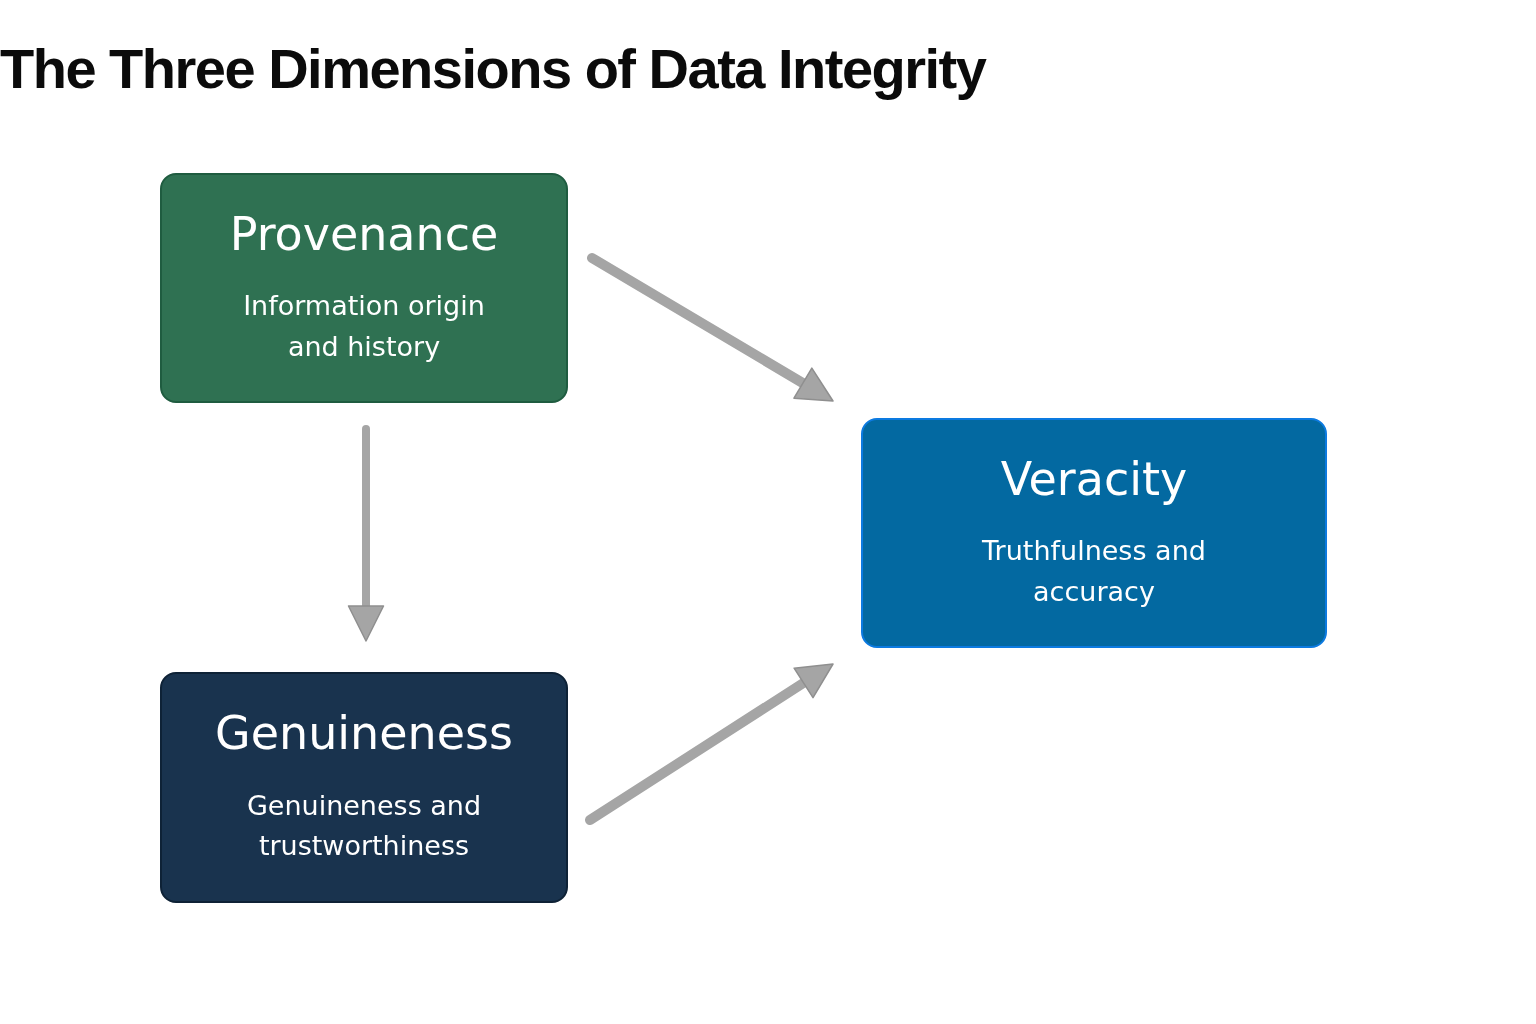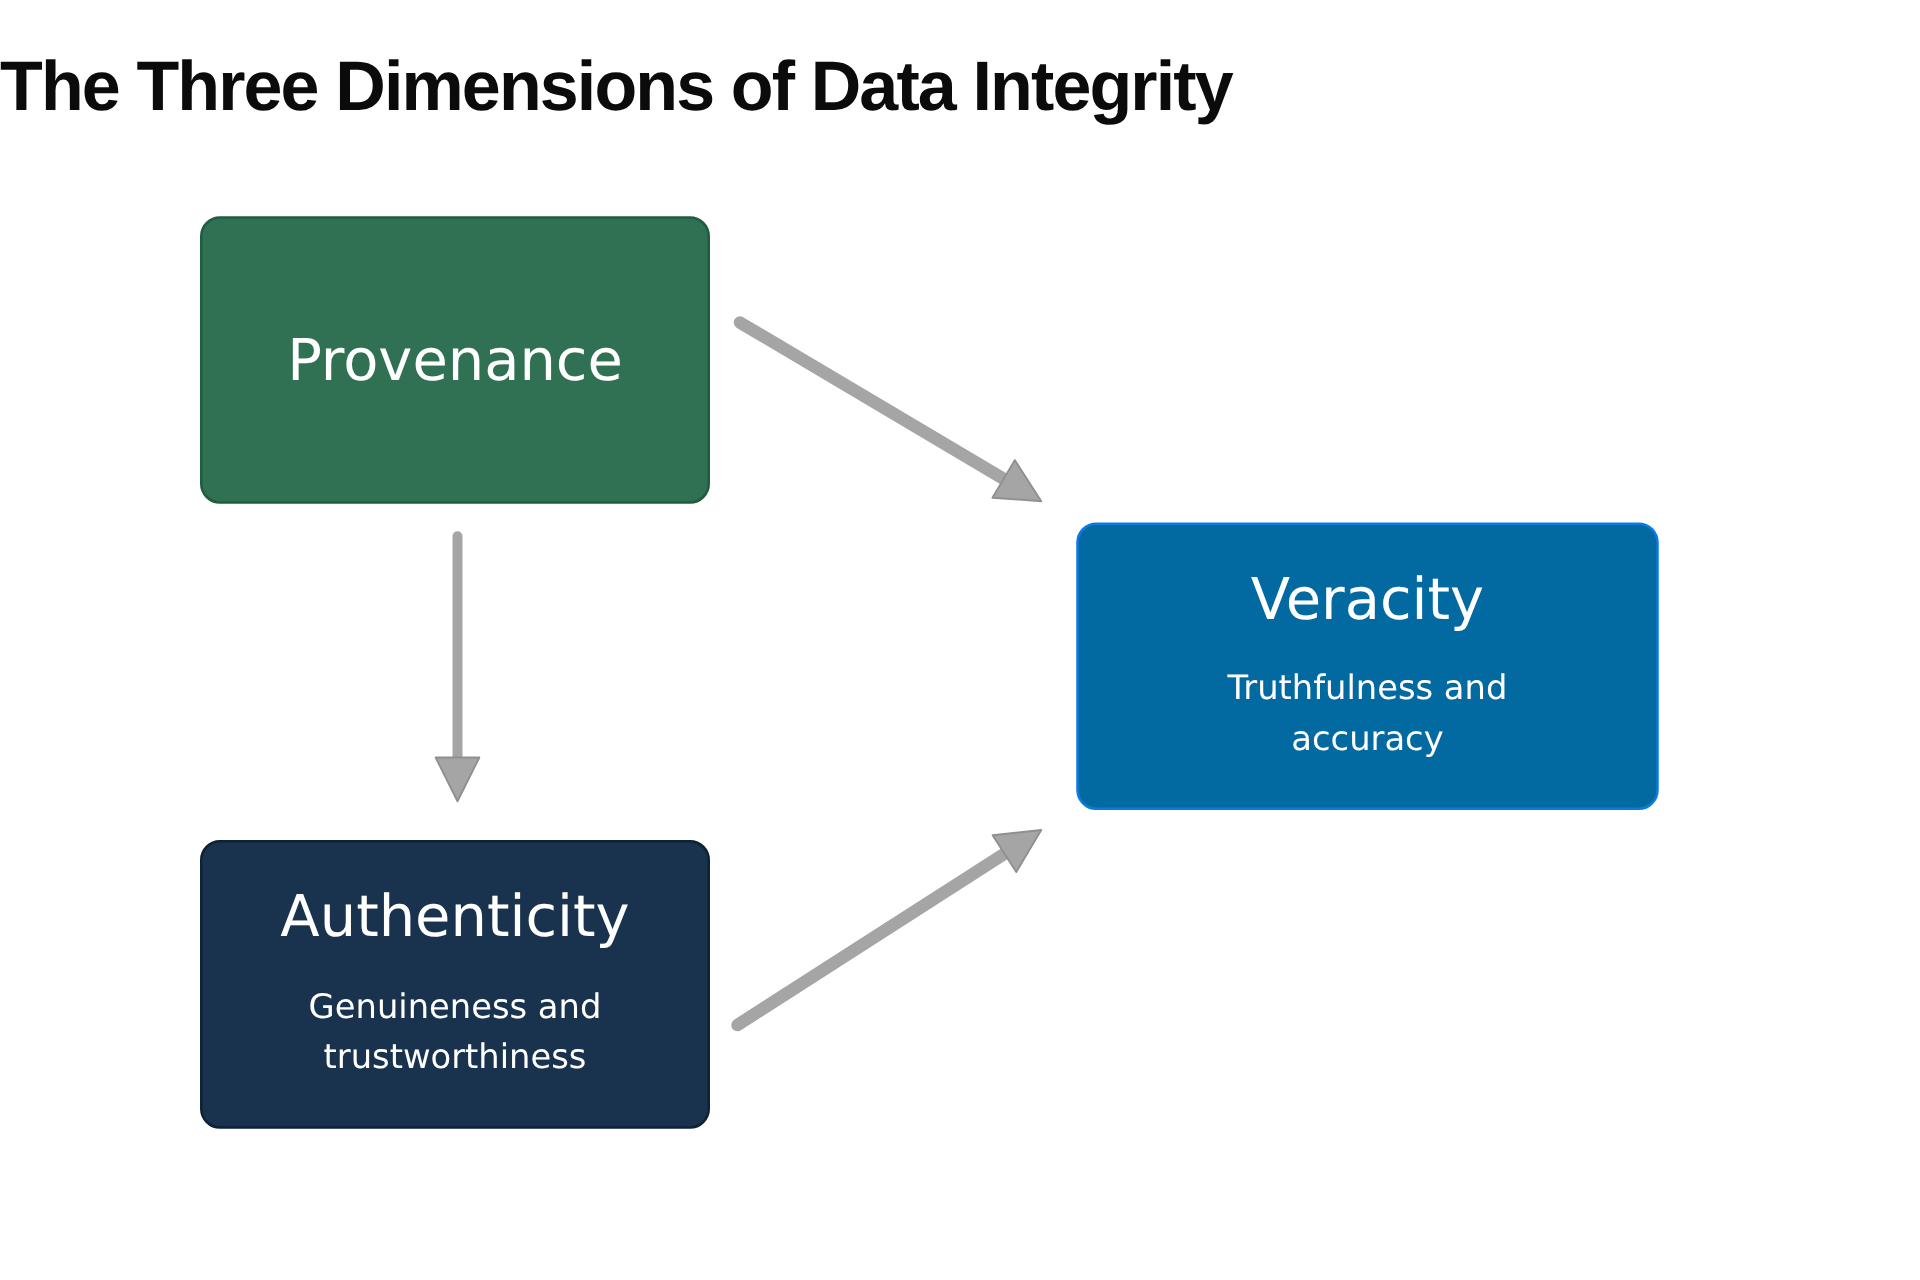--- a/index.html
+++ b/index.html
@@ -80,24 +80,26 @@
         <polygon points="366,641 348.5,606 383.5,606" fill="#A5A5A5" stroke="#8F8F8F" stroke-width="1.5" stroke-linejoin="round"></polygon>
       </g>
       <g>
         <line x1="590" y1="820" x2="803.546944795586" y2="682.9081342053028" stroke="#A5A5A5" stroke-width="10" stroke-linecap="round"></line>
         <polygon points="833,664 813.0010118982374,697.6346618075097 794.0928776929346,668.1816066030958" fill="#A5A5A5" stroke="#8F8F8F" stroke-width="1.5" stroke-linejoin="round"></polygon>
       </g>
     </svg>
 
   <div class="node" id="box-provenance" style="background: rgb(47, 113, 82); border-color: rgb(31, 92, 64);">
     <div class="node-title">Provenance</div>
+    <div class="node-desc">Information origin
+and history</div>
   </div>
 
   <div class="node" id="box-authenticity" style="background: rgb(25, 51, 78); border-color: rgb(14, 34, 54);">
-    <div class="node-title">Authenticity</div>
+    <div class="node-title">Genuineness</div>
     <div class="node-desc">Genuineness and
 trustworthiness</div>
   </div>
 
   <div class="node" id="box-veracity" style="background: #0369a1; border-color: rgb(12, 122, 224);">
     <div class="node-title">Veracity</div>
     <div class="node-desc">Truthfulness  and
 accuracy</div>
   </div>
 

